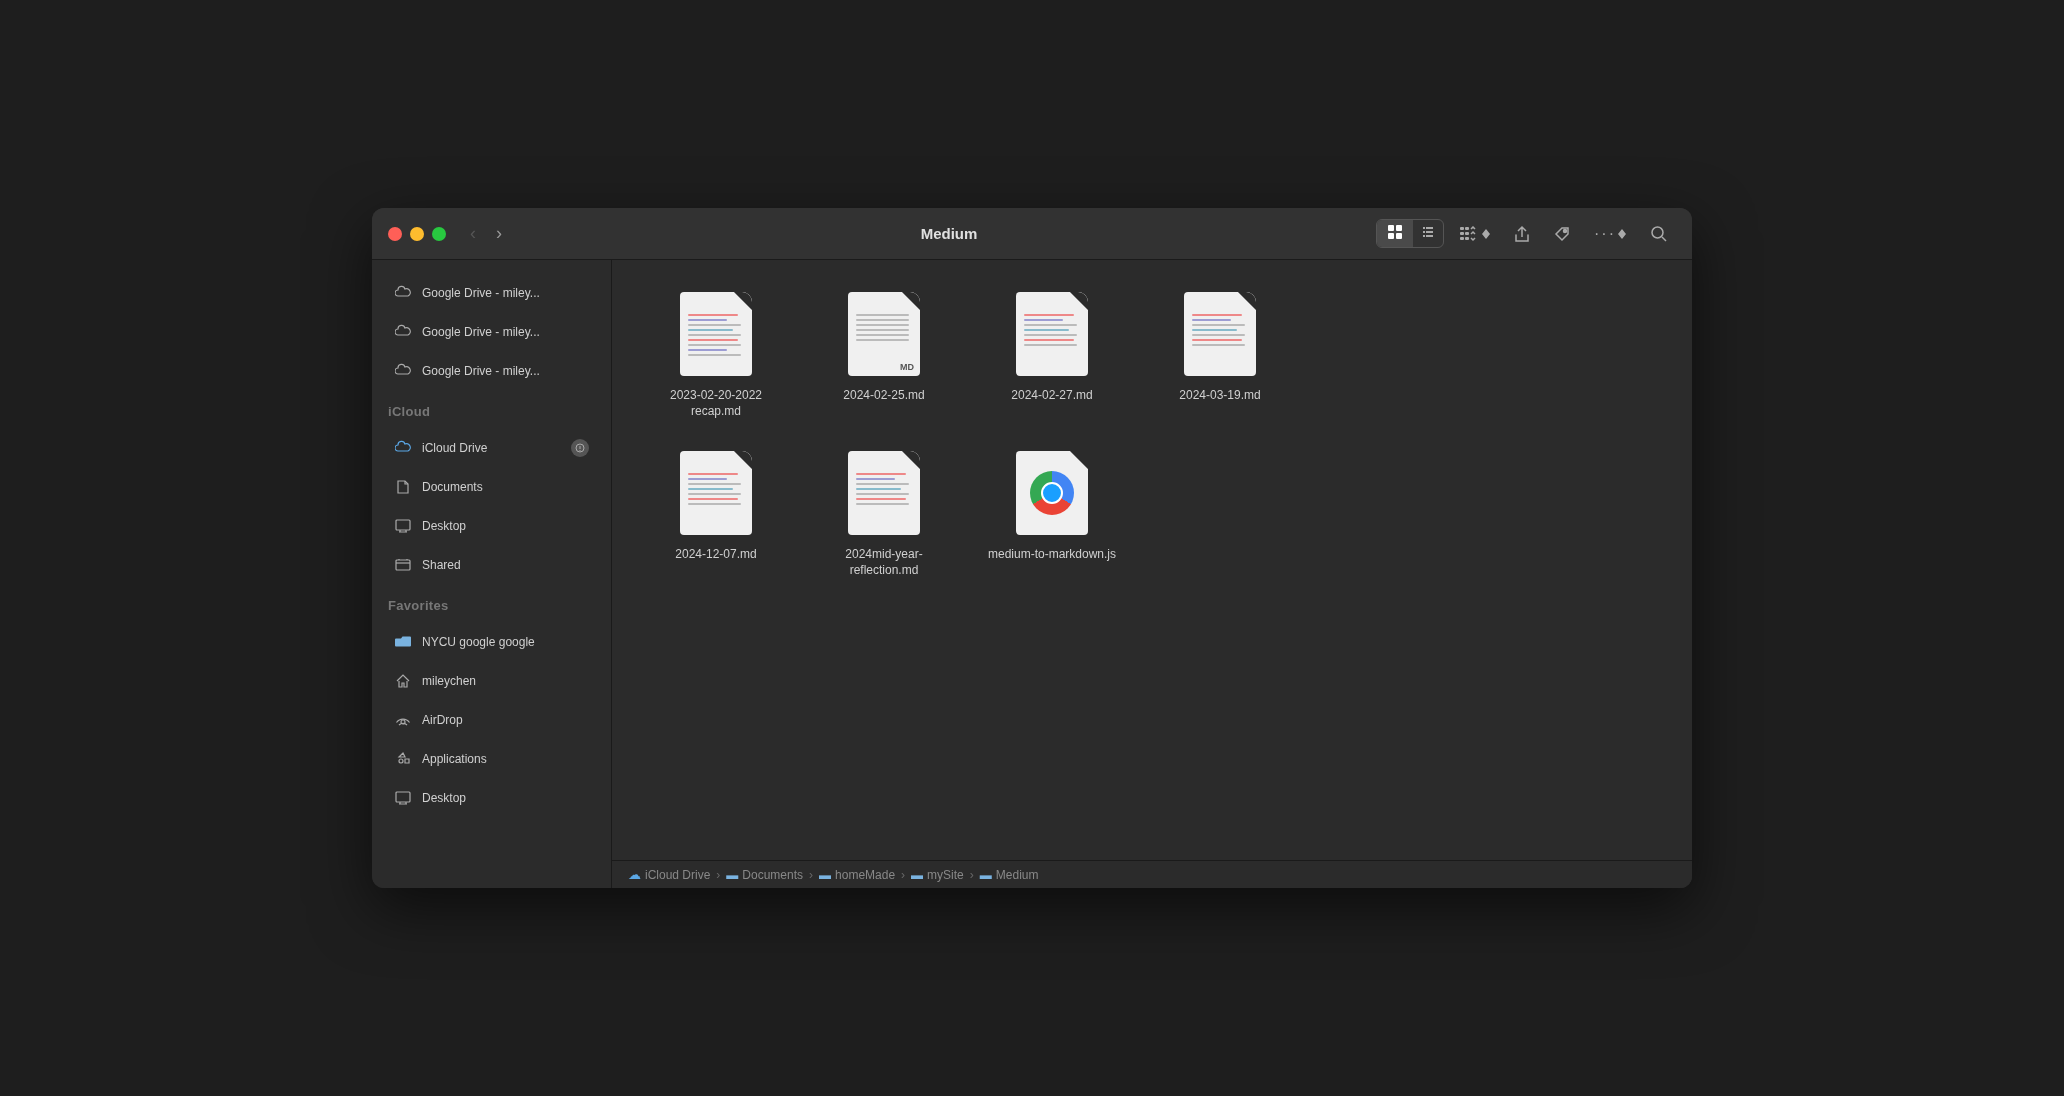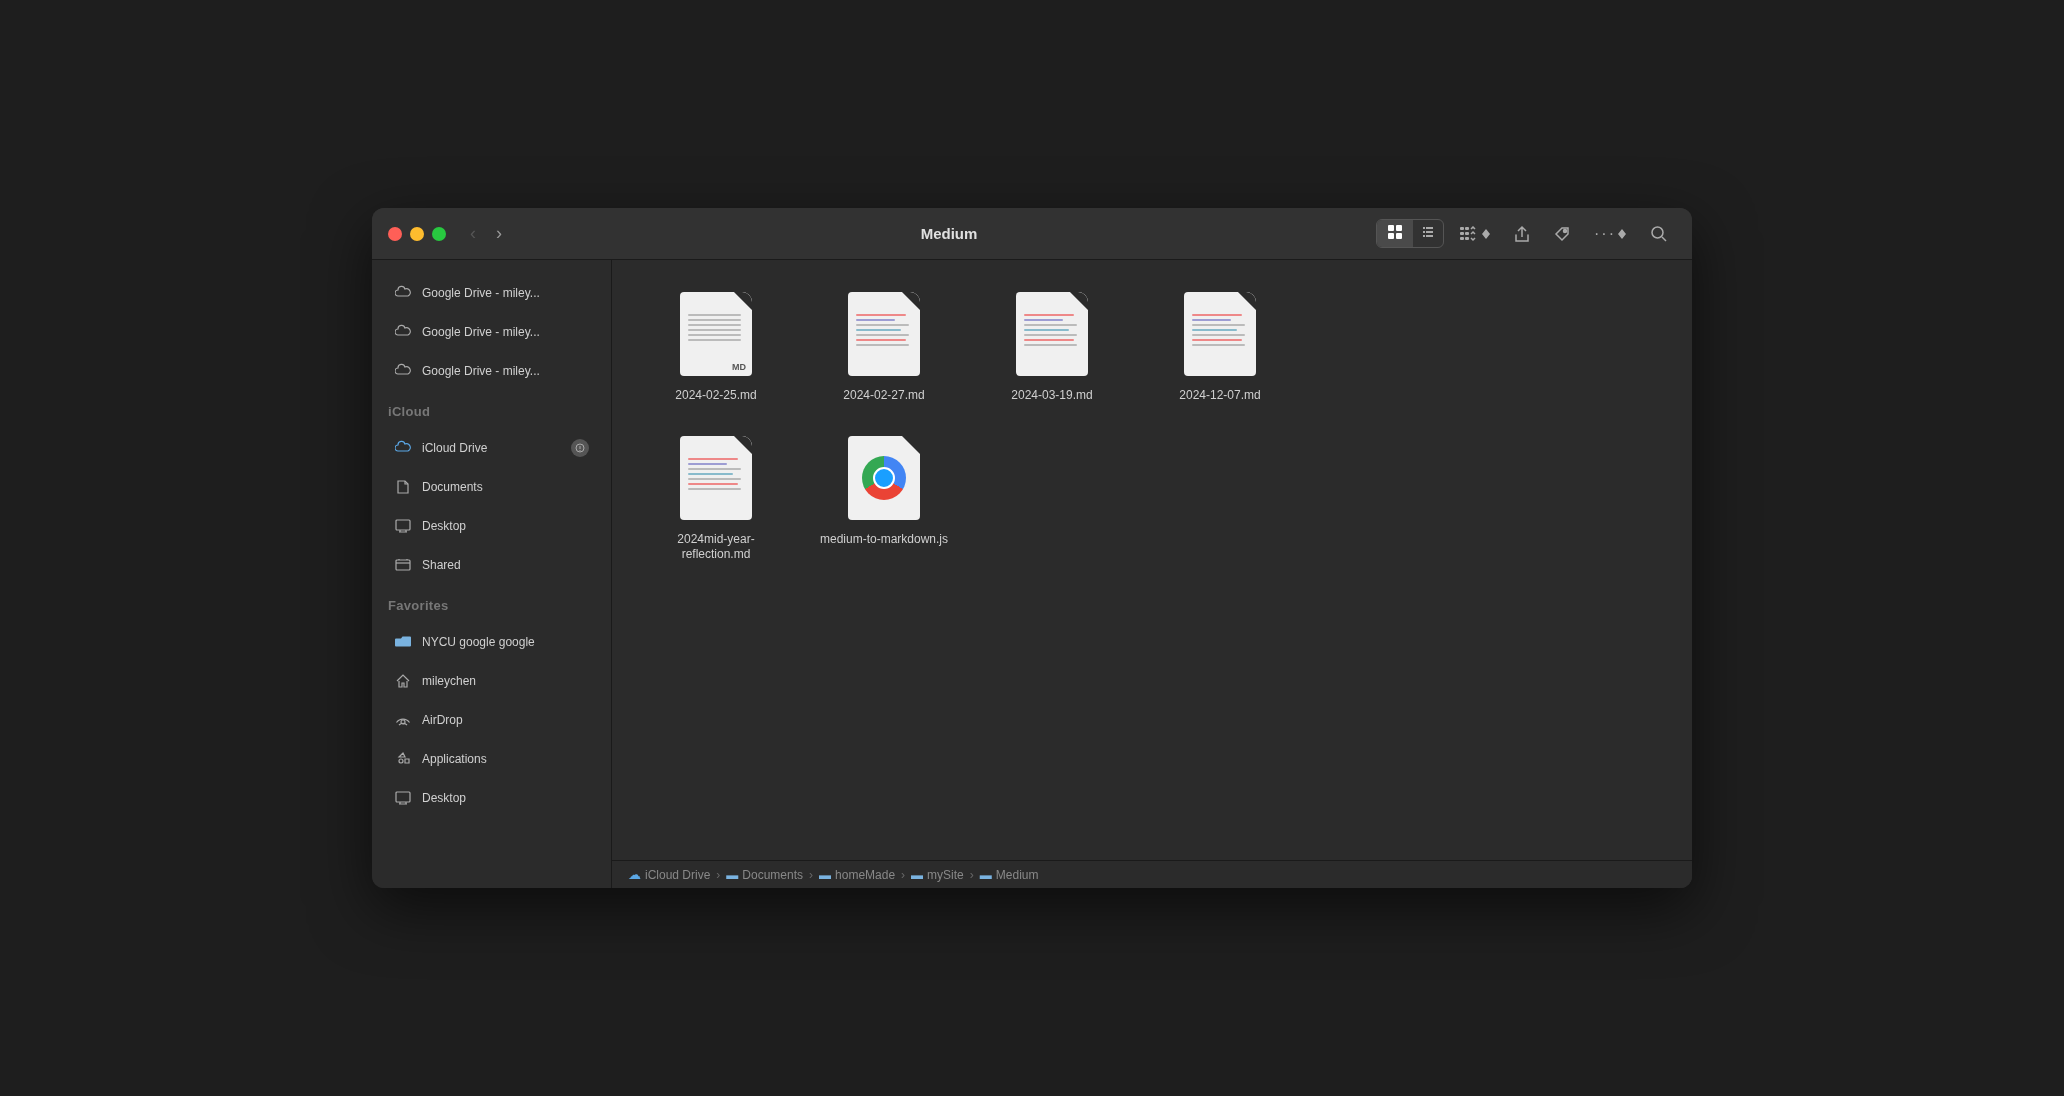--- a/index.html
+++ b/index.html
@@ -515,20 +515,38 @@
             <path d="M5 11v2M11 11v2M4 13h8"></path>
           </svg>
         </div>
         <span>Desktop</span>
       </div>
     </div>
 
     <div class="main-content">
       <div class="file-grid">
 
+        <div class="file-item">
+          <div class="file-icon">
+            <div class="doc-icon">
+              <div class="doc-lines">
+                <div class="doc-line pink"></div>
+                <div class="doc-line teal"></div>
+                <div class="doc-line gray"></div>
+                <div class="doc-line teal2"></div>
+                <div class="doc-line gray"></div>
+                <div class="doc-line pink"></div>
+                <div class="doc-line gray"></div>
+                <div class="doc-line teal"></div>
+                <div class="doc-line gray"></div>
+              </div>
+            </div>
+          </div>
+          <div class="file-name">2023-02-20-2022 recap.md</div>
+        </div>
 
 
 
         <div class="file-item">
           <div class="file-icon">
             <div class="doc-icon">
               <div class="doc-lines">
                 <div class="doc-line gray"></div>
                 <div class="doc-line gray"></div>
                 <div class="doc-line gray"></div>

